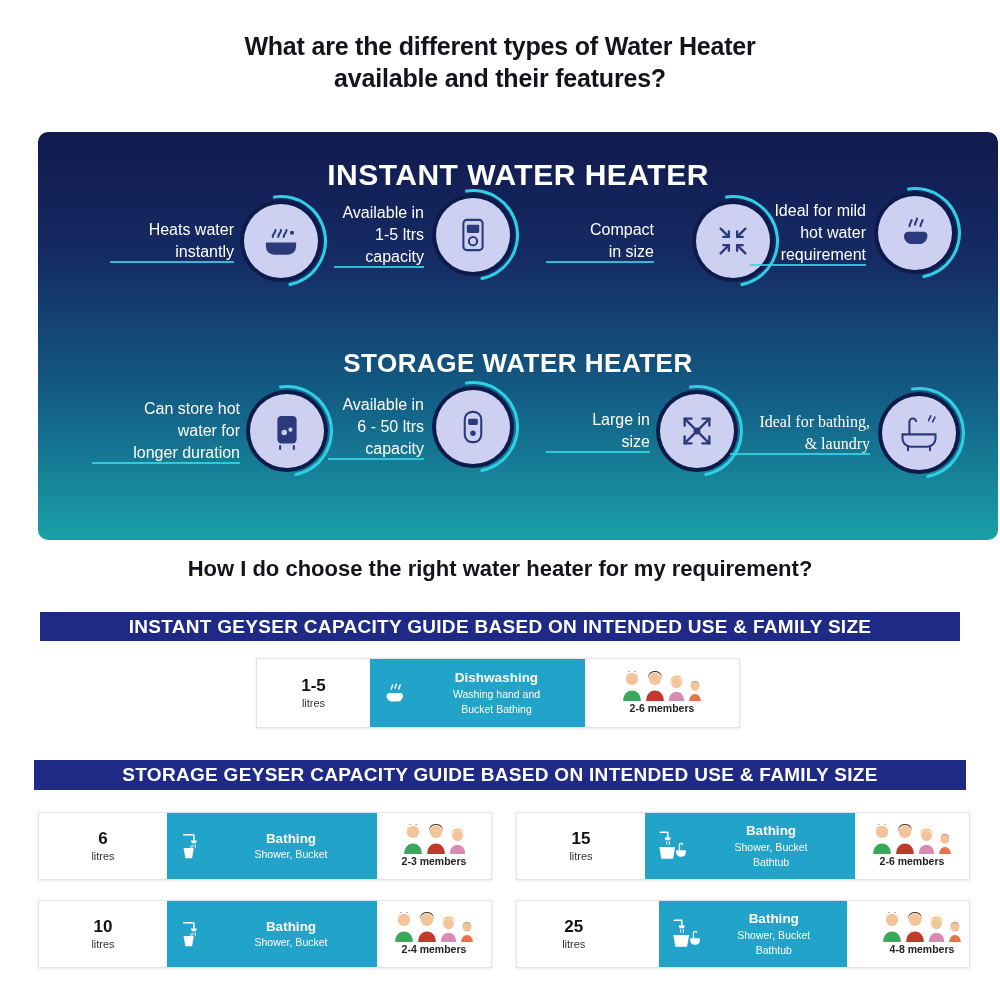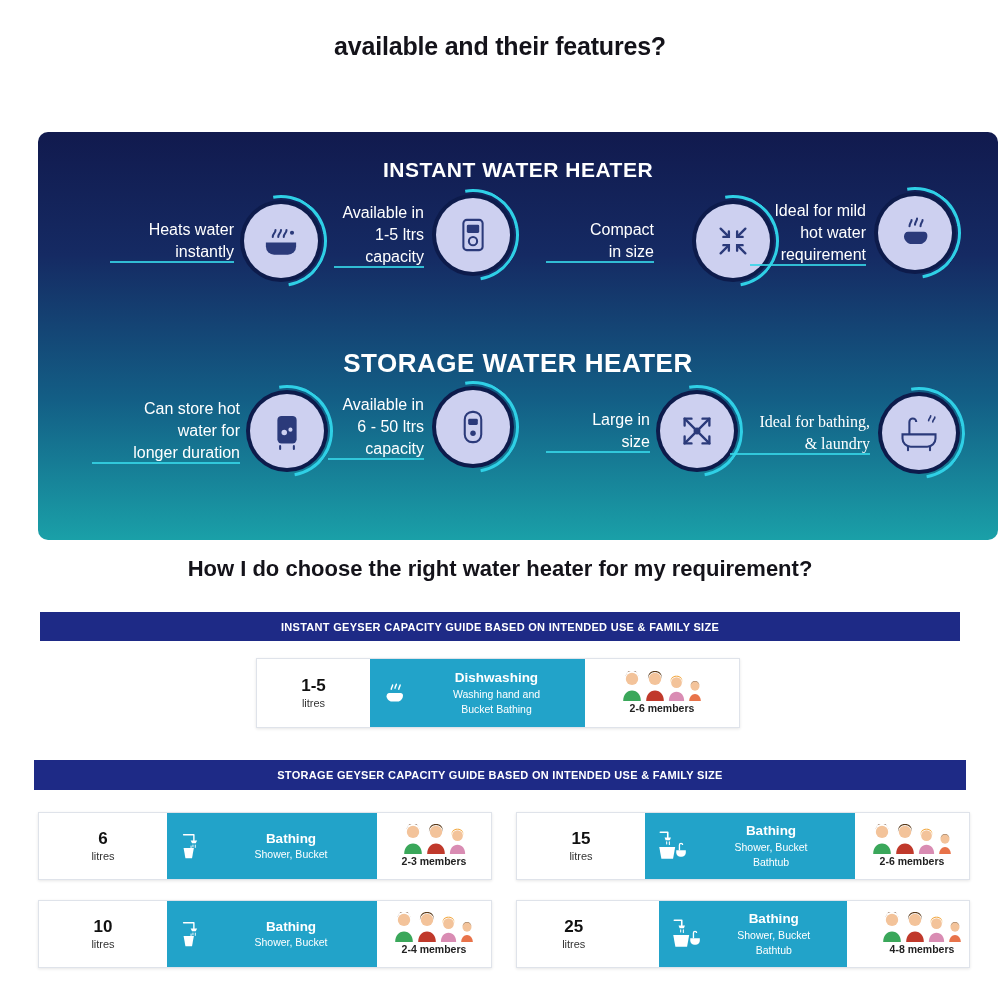--- a/index.html
+++ b/index.html
@@ -31,21 +31,21 @@
     border-radius:10px;
     background:linear-gradient(180deg,#111a4e 0%,#152a63 30%,#135f86 66%,#1aa0a8 100%);
     overflow:hidden;
   }
   .panel-title{
     text-align:center;
     color:#ffffff;
     font-weight:bold;
     letter-spacing:0.5px;
   }
-  .t1{position:absolute;top:26px;left:0;right:0;font-size:21px;}
+  .t1{position:absolute;top:26px;left:0;right:0;font-size:30px;}
   .t2{position:absolute;top:216px;left:0;right:0;font-size:26px;}
 
   
   .feat{position:absolute;display:flex;align-items:center;}
   .feat .txt{
     color:#ffffff;
     font-size:16px;
     line-height:1.36;
     text-align:right;
     position:relative;
@@ -72,21 +72,21 @@
 
   
   .subhead{
     position:absolute;top:556px;left:0;right:0;
     text-align:center;font-size:22px;font-weight:bold;color:#14131a;
   }
 
   
   .bar{
     position:absolute;background:#1e2a86;color:#fff;
-    font-size:11px;font-weight:bold;letter-spacing:.3px;
+    font-size:19px;font-weight:bold;letter-spacing:.3px;
     display:flex;align-items:center;justify-content:center;
     text-align:center;
   }
   #bar-instant{left:40px;top:612px;width:920px;height:29px;}
   #bar-storage{left:34px;top:760px;width:932px;height:30px;}
 
   
   .row{
     position:absolute;display:flex;align-items:stretch;
     border:1px solid #dfe3ea;background:#fff;
@@ -130,20 +130,21 @@
   .srow .cap{width:128px;}
   .srow .use{width:190px;}
   .srow .fam{flex:1;}
 </style>
 </head>
 <body>
 
 <div class="page">
 
   <div class="headline">
+    <div>What are the different types of Water Heater</div>
     <div>available and their features?</div>
   </div>
 
   <div class="panel">
 
     <div class="panel-title t1">INSTANT WATER HEATER</div>
 
     <div class="feat" style="left:72px;top:72px;">
       <div class="txt" style="width:124px;margin-right:10px;">
         <div>Heats water</div>

